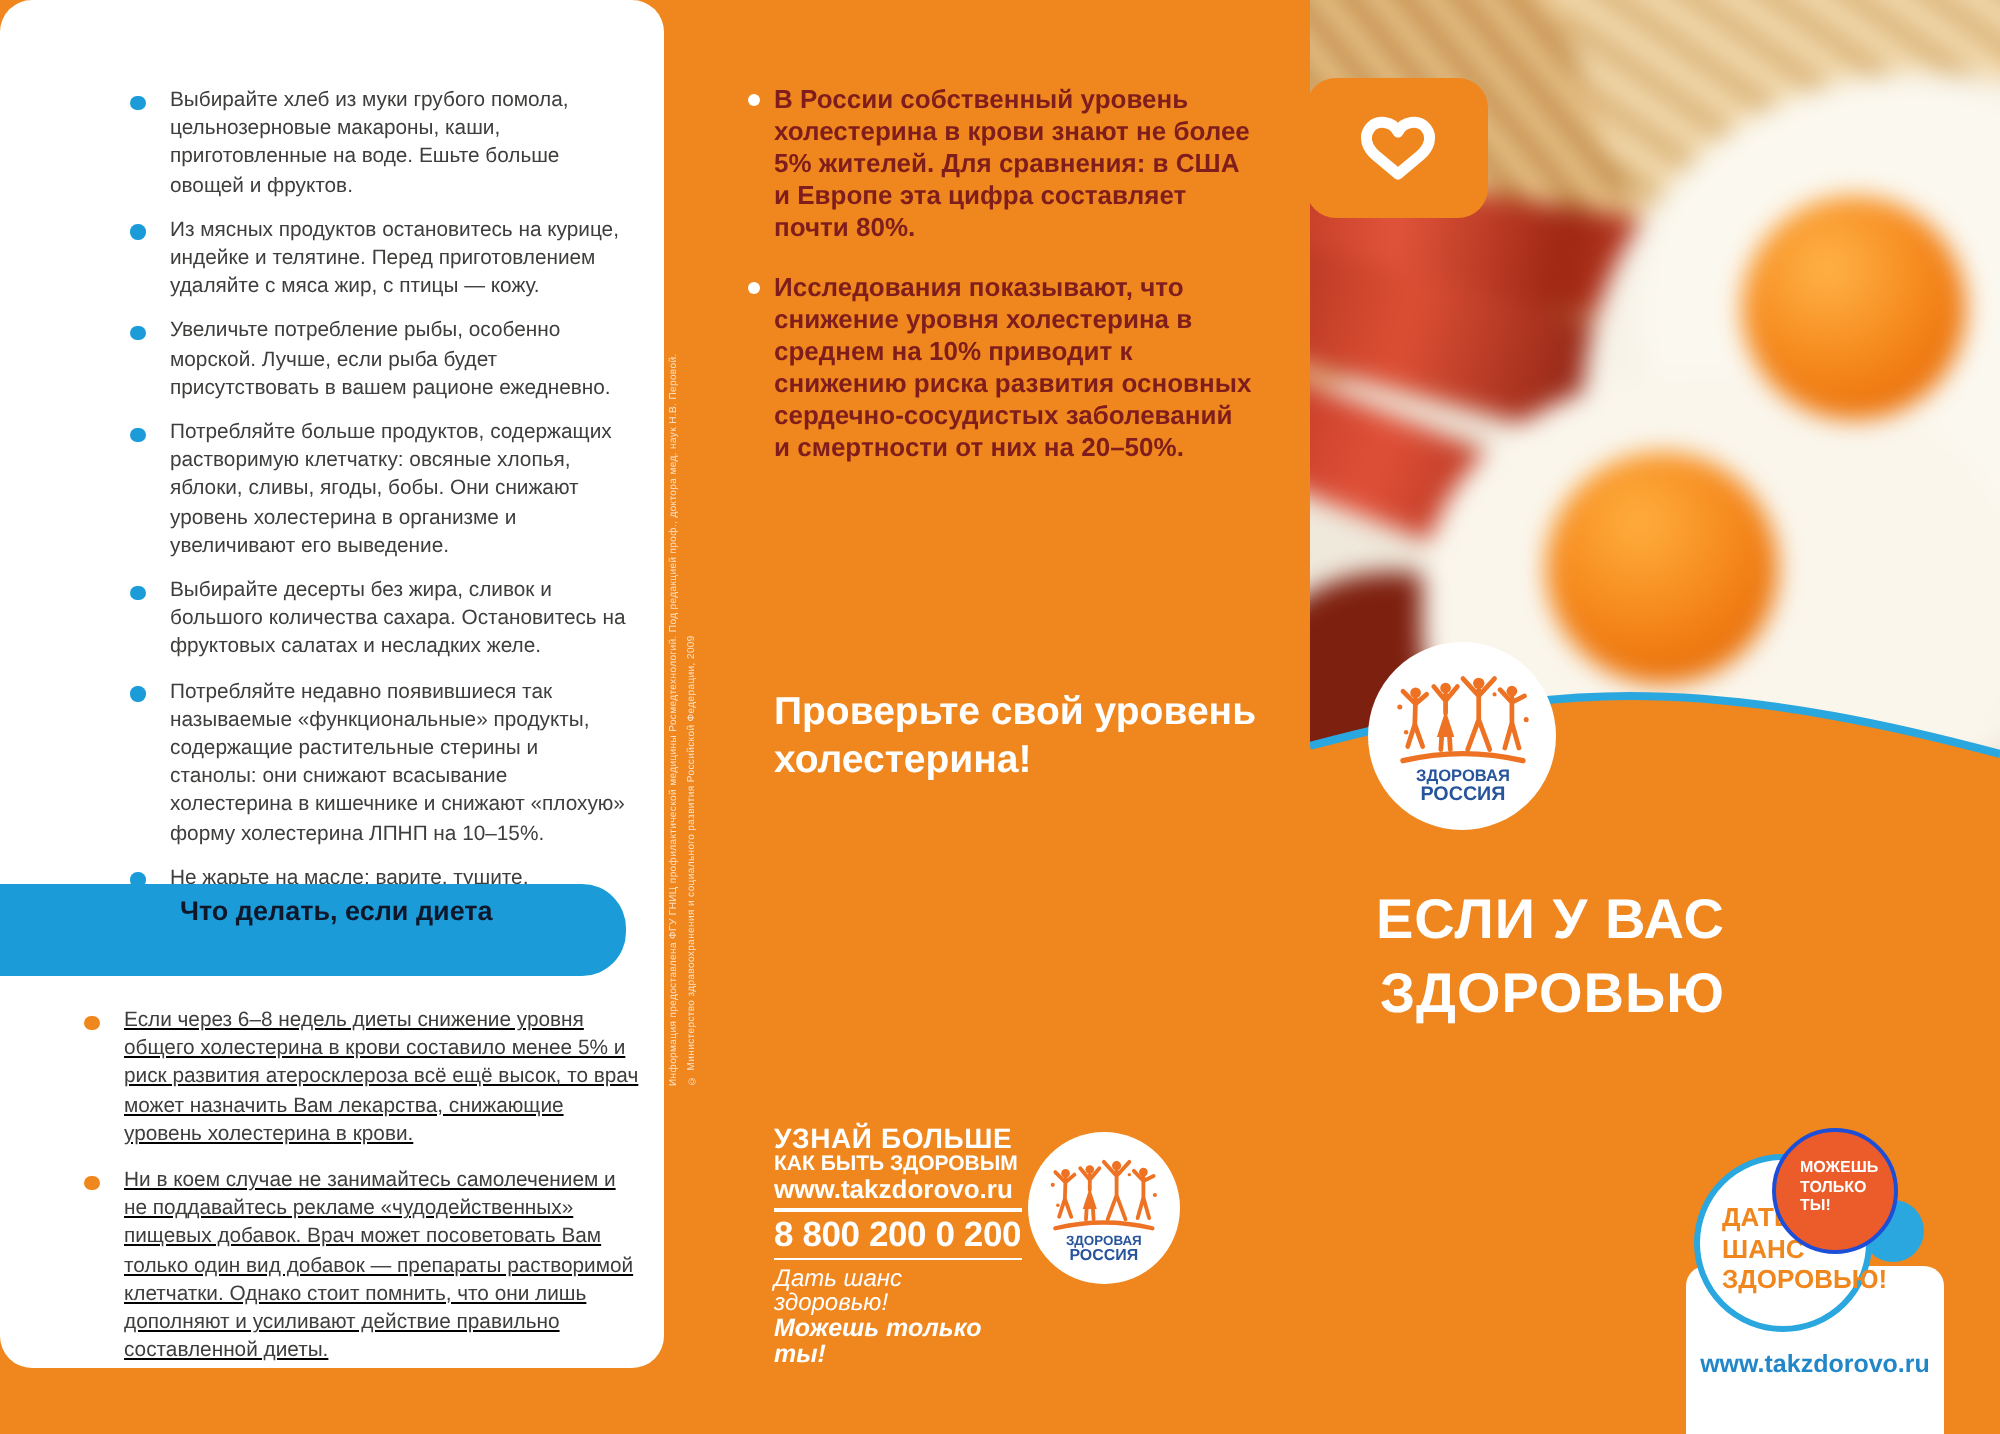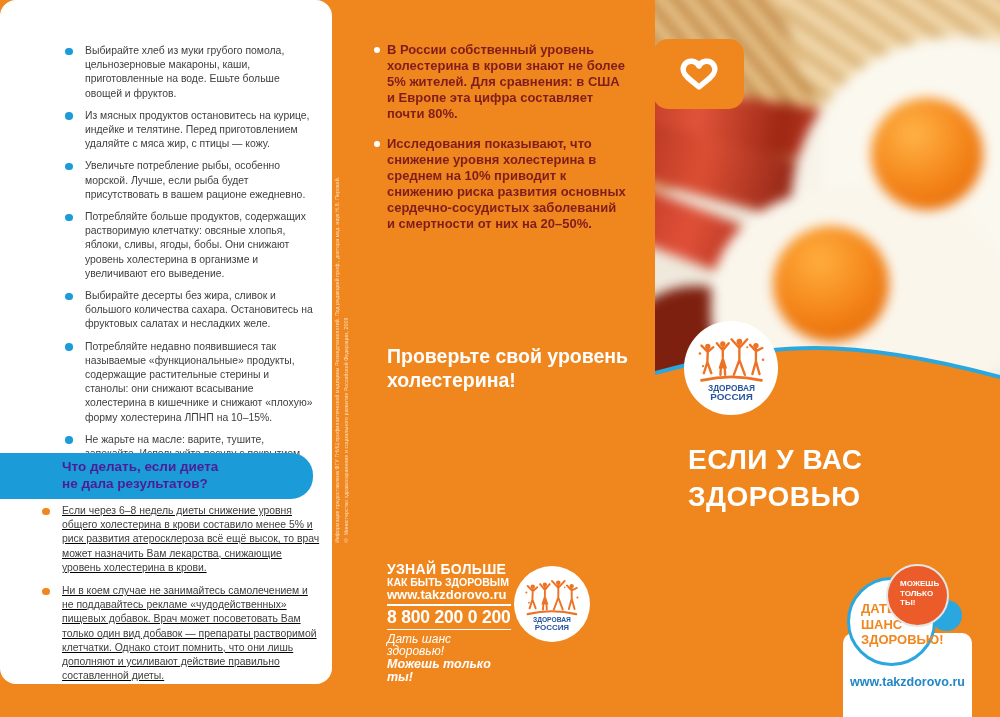--- a/index.html
+++ b/index.html
@@ -9,23 +9,23 @@
   
   .left-panel{position:absolute;left:0;top:0;width:332px;height:684px;background:#ffffff;border-radius:16px;}
   .tips{list-style:none;margin:0;padding:0;position:absolute;}
   .tips li{position:relative;padding-left:20px;color:#3E3E3D;font-size:10.4px;line-height:14.2px;margin-bottom:8px;}
   .tips li::before{content:"";position:absolute;left:0;top:3.5px;width:7.5px;height:7.5px;border-radius:50%;}
   .tips-diet{left:65px;top:44px;width:250px;}
   .tips-diet li::before{background:#1B9CD8;}
   .tips-followup{left:42px;top:504px;width:278px;text-decoration:underline;}
   .tips-followup li::before{background:#F0871E;}
   .tips-followup li{margin-bottom:9px;}
-  .heading-box{position:absolute;left:0;top:453px;width:313px;height:46px;background:#1B9CD8;
-    border-radius:0 22px 22px 0;color:#4c1d95;font-weight:bold;font-size:13.5px;line-height:16.5px;
-    padding:6px 0 0 62px;box-sizing:border-box;}
+  .heading-box{position:absolute;left:0;top:442px;width:313px;height:46px;background:#1B9CD8;
+    border-radius:0 22px 22px 0;color:#0f172a;font-weight:bold;font-size:13.5px;line-height:16.5px;
+    padding:6px 0 0 90px;box-sizing:border-box;}
 
   
   .credits{position:absolute;left:334px;top:158px;height:385px;display:flex;gap:2px;overflow:hidden;}
   .credits span{writing-mode:vertical-rl;transform:rotate(180deg);font-size:5px;line-height:7px;
     letter-spacing:.2px;color:rgba(255,255,255,.75);white-space:nowrap;}
   .facts{list-style:none;margin:0;padding:0;position:absolute;left:374px;top:42px;width:252px;}
   .facts li{position:relative;padding-left:13px;color:#7f1d1d;font-weight:bold;font-size:13px;line-height:16px;margin-bottom:14px;}
   .facts li::before{content:"";position:absolute;left:0;top:5px;width:6px;height:6px;border-radius:50%;background:#fff;}
   .cta{position:absolute;left:387px;top:344px;width:252px;color:#fff;font-weight:bold;font-size:19.5px;line-height:24px;}
   .learn{position:absolute;left:387px;top:562px;width:124px;color:#fff;}
@@ -65,51 +65,50 @@
   .eggw2{left:70px;top:200px;width:300px;height:240px;border-radius:46%;background:#FAF6EC;}
   .yolk1{left:230px;top:112px;width:112px;height:112px;border-radius:50%;
     background:radial-gradient(circle at 38% 32%,#FFB347 0%,#F68B1F 45%,#E96F0A 80%,#D96508 100%);}
   .yolk2{left:132px;top:240px;width:116px;height:116px;border-radius:50%;
     background:radial-gradient(circle at 40% 30%,#FFAE3E 0%,#F5871B 48%,#E66C08 82%,#D56206 100%);}
   .curve{position:absolute;left:655px;top:340px;width:345px;height:110px;}
   .heart-badge{position:absolute;left:653px;top:39px;width:91px;height:70px;background:#F0871E;
     border-radius:15px;display:flex;align-items:center;justify-content:center;}
   .big-title{position:absolute;left:688px;top:441px;color:#fff;font-weight:bold;font-size:28px;
     line-height:37px;letter-spacing:.5px;}
-  .big-title span{display:block;}
+  .big-title span{display:block;text-align:right;}
 
   
   .card{position:absolute;left:843px;top:633px;width:129px;height:84px;background:#fff;border-radius:10px 10px 0 0;}
   .card .url{position:absolute;left:0;right:0;top:42px;text-align:center;color:#2187C8;font-weight:bold;font-size:12.5px;}
   .circle-white{position:absolute;left:847px;top:577px;width:89px;height:89px;background:#fff;
     border:3px solid #2AA7DE;border-radius:50%;box-sizing:border-box;}
   .circle-white .txt{position:absolute;left:11px;top:21px;color:#F0871E;font-weight:bold;font-size:13px;line-height:15.5px;}
   .circle-blue{position:absolute;left:931px;top:600px;width:31px;height:31px;background:#2AA7DE;border-radius:50%;}
   .circle-orange{position:absolute;left:886px;top:564px;width:63px;height:63px;background:#EB5C2A;
-    border:2px solid #e5e5e5;border-radius:50%;box-sizing:border-box;}
+    border:2px solid #1d4ed8;border-radius:50%;box-sizing:border-box;}
   .circle-orange .txt{position:absolute;left:12px;top:13px;color:#fff;font-weight:bold;font-size:8px;line-height:9.5px;}
 </style>
 </head>
 <body>
 
 <div class="page">
 
   <div class="left-panel">
     <ul class="tips tips-diet">
       <li>Выбирайте хлеб из муки грубого помола, цельнозерновые макароны, каши, приготовленные на воде. Ешьте больше овощей и фруктов.</li>
       <li>Из мясных продуктов остановитесь на курице, индейке и телятине. Перед приготовлением удаляйте с мяса жир, с птицы — кожу.</li>
       <li>Увеличьте потребление рыбы, особенно морской. Лучше, если рыба будет присутствовать в вашем рационе ежедневно.</li>
       <li>Потребляйте больше продуктов, содержащих растворимую клетчатку: овсяные хлопья, яблоки, сливы, ягоды, бобы. Они снижают уровень холестерина в организме и увеличивают его выведение.</li>
       <li>Выбирайте десерты без жира, сливок и большого количества сахара. Остановитесь на фруктовых салатах и несладких желе.</li>
       <li>Потребляйте недавно появившиеся так называемые «функциональные» продукты, содержащие растительные стерины и станолы: они снижают всасывание холестерина в кишечнике и снижают «плохую» форму холестерина ЛПНП на 10–15%.</li>
       <li>Не жарьте на масле: варите, тушите, запекайте. Используйте посуду с покрытием, не требующим добавления жира при приготовлении пищи.</li>
     </ul>
     <div class="heading-box">
       <span style="display:block">Что делать, если диета</span>
-      <span style="display:block">не дала результатов?</span>
     </div>
     <ul class="tips tips-followup">
       <li>Если через 6–8 недель диеты снижение уровня общего холестерина в крови составило менее 5% и риск развития атеросклероза всё ещё высок, то врач может назначить Вам лекарства, снижающие уровень холестерина в крови.</li>
       <li>Ни в коем случае не занимайтесь самолечением и не поддавайтесь рекламе «чудодейственных» пищевых добавок. Врач может посоветовать Вам только один вид добавок — препараты растворимой клетчатки. Однако стоит помнить, что они лишь дополняют и усиливают действие правильно составленной диеты.</li>
     </ul>
   </div>
 
   <div class="credits">
     <span>Информация предоставлена ФГУ ГНИЦ профилактической медицины Росмедтехнологий. Под редакцией проф., доктора мед. наук Н.В. Перовой.</span>
     <span>© Министерство здравоохранения и социального развития Российской Федерации, 2009</span>

